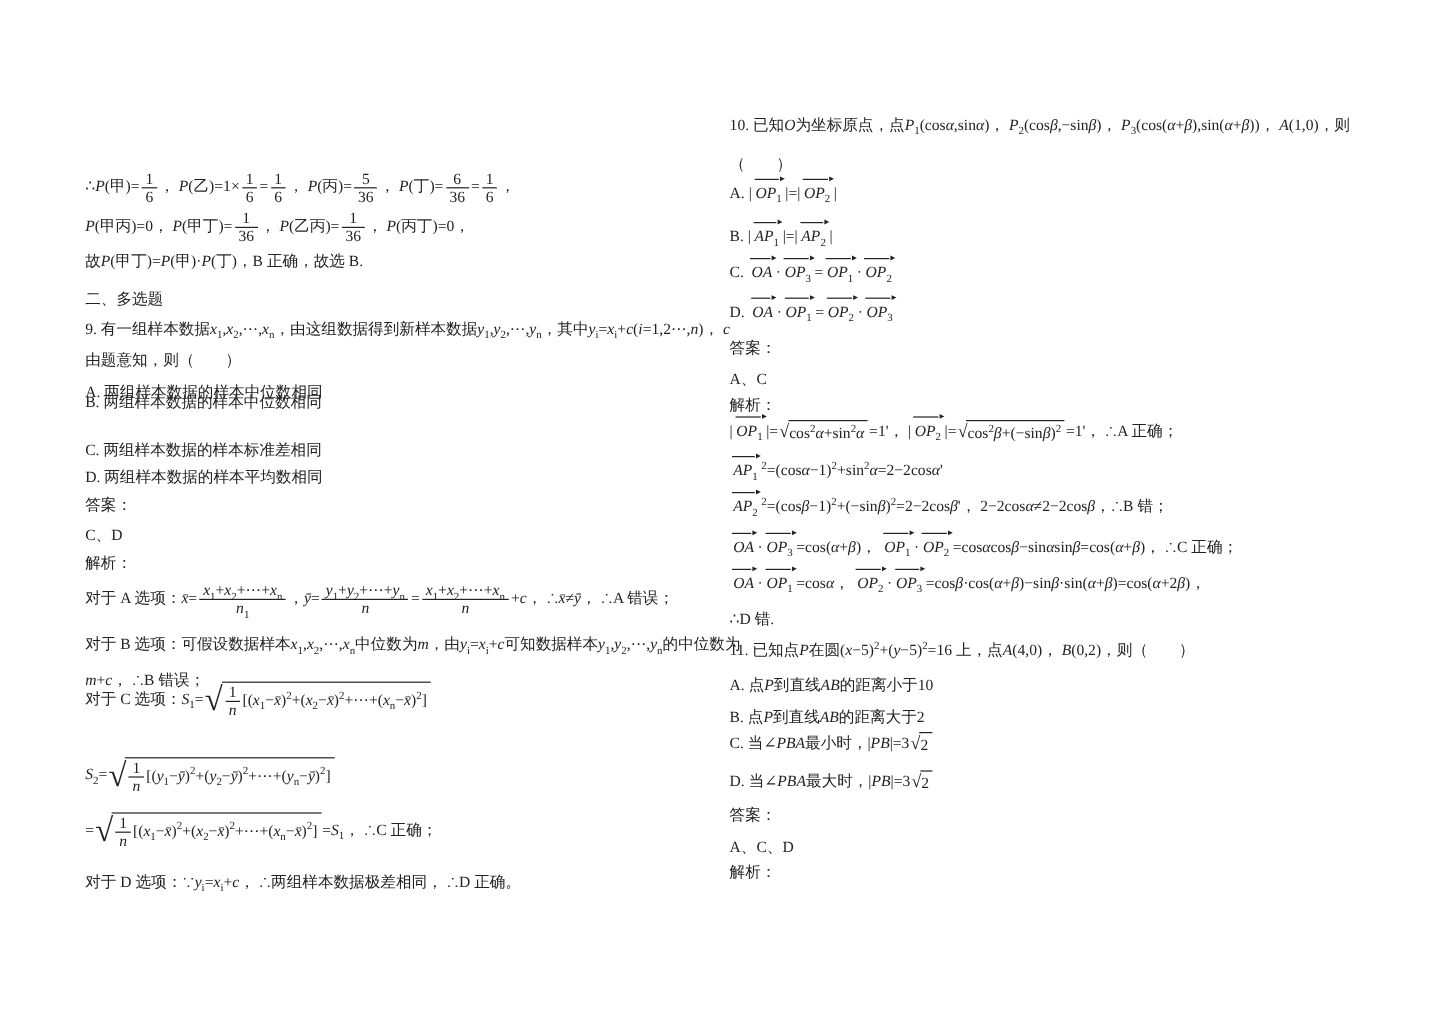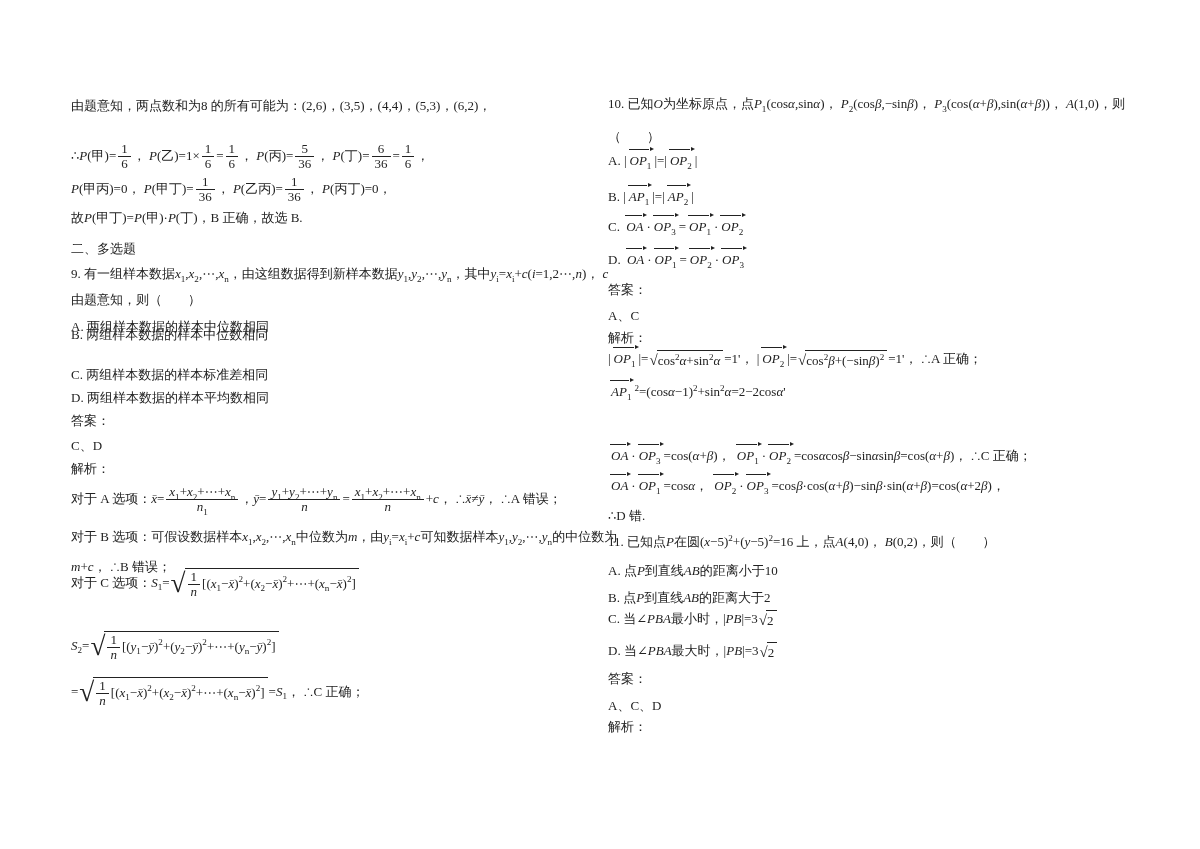--- a/index.html
+++ b/index.html
@@ -23,21 +23,20 @@
   .vec{position:relative;display:inline-block;margin:0 1px;padding:0 2px;}
   .vec::before{content:"";position:absolute;left:1px;right:4px;top:-3px;border-top:1px solid #222;}
   .vec::after{content:"";position:absolute;right:-1px;top:-5.5px;width:0;height:0;
     border-style:solid;border-color:transparent;border-left-color:#222;border-width:2.5px 0 2.5px 4.5px;}
 </style>
 </head>
 <body>
 
 <div class="page">
   <div class="col" style="left: 71px; width: 516px;">
-      <div class="line" style="top: 97px;">由题意知，两点数和为8 的所有可能为：(2,6)，(3,5)，(4,4)，(5,3)，(6,2)，</div>
       <div class="line" style="top: 142px;">∴<span class="it">P</span>(甲)=<span class="frac"><span class="num">1</span><span class="den">6</span></span>，&nbsp;<span class="it">P</span>(乙)=1×<span class="frac"><span class="num">1</span><span class="den">6</span></span>=<span class="frac"><span class="num">1</span><span class="den">6</span></span>，&nbsp;<span class="it">P</span>(丙)=<span class="frac"><span class="num">5</span><span class="den">36</span></span>，&nbsp;<span class="it">P</span>(丁)=<span class="frac"><span class="num">6</span><span class="den">36</span></span>=<span class="frac"><span class="num">1</span><span class="den">6</span></span>，</div>
       <div class="line" style="top: 175px;"><span class="it">P</span>(甲丙)=0，&nbsp;<span class="it">P</span>(甲丁)=<span class="frac"><span class="num">1</span><span class="den">36</span></span>，&nbsp;<span class="it">P</span>(乙丙)=<span class="frac"><span class="num">1</span><span class="den">36</span></span>，&nbsp;<span class="it">P</span>(丙丁)=0，</div>
       <div class="line" style="top: 209px; text-align: right;">故<span class="it">P</span>(甲丁)=<span class="it">P</span>(甲)·<span class="it">P</span>(丁)，B 正确，故选 B.</div>
       <div class="line" style="top: 240px;">二、多选题</div>
       <div class="line" style="top: 265px;">9. 有一组样本数据<span class="it">x</span><sub>1</sub>,<span class="it">x</span><sub>2</sub>,⋯,<span class="it">x</span><sub>n</sub>，由这组数据得到新样本数据<span class="it">y</span><sub>1</sub>,<span class="it">y</span><sub>2</sub>,⋯,<span class="it">y</span><sub>n</sub>，其中<span class="it">y</span><sub>i</sub>=<span class="it">x</span><sub>i</sub>+<span class="it">c</span>(<span class="it">i</span>=1,2⋯,<span class="it">n</span>)，&nbsp;<span class="it">c</span></div>
       <div class="line" style="top: 291px;">由题意知，则（　　）</div>
       <div class="line" style="top: 318px;">A. 两组样本数据的样本中位数相同</div>
       <div class="line" style="top: 326px;">B. 两组样本数据的样本中位数相同</div>
       <div class="line" style="top: 366px;">C. 两组样本数据的样本标准差相同</div>
       <div class="line" style="top: 389px;">D. 两组样本数据的样本平均数相同</div>
@@ -52,39 +51,41 @@
           <span class="radicand"><span class="frac"><span class="num">1</span><span class="den"><span class="it">n</span></span></span>[(<span class="it">x</span><sub>1</sub>−<span class="it">x̄</span>)<sup>2</sup>+(<span class="it">x</span><sub>2</sub>−<span class="it">x̄</span>)<sup>2</sup>+⋯+(<span class="it">x</span><sub>n</sub>−<span class="it">x̄</span>)<sup>2</sup>]</span>
         </span></div>
       <div class="line" style="top: 631px;"><span class="it">S</span><sub>2</sub>=<span class="sqrt tall">
           <span class="rad">√</span>
           <span class="radicand"><span class="frac"><span class="num">1</span><span class="den"><span class="it">n</span></span></span>[(<span class="it">y</span><sub>1</sub>−<span class="it">ȳ</span>)<sup>2</sup>+(<span class="it">y</span><sub>2</sub>−<span class="it">ȳ</span>)<sup>2</sup>+⋯+(<span class="it">y</span><sub>n</sub>−<span class="it">ȳ</span>)<sup>2</sup>]</span>
         </span></div>
       <div class="line" style="top: 677px;">=<span class="sqrt tall">
           <span class="rad">√</span>
           <span class="radicand"><span class="frac"><span class="num">1</span><span class="den"><span class="it">n</span></span></span>[(<span class="it">x</span><sub>1</sub>−<span class="it">x̄</span>)<sup>2</sup>+(<span class="it">x</span><sub>2</sub>−<span class="it">x̄</span>)<sup>2</sup>+⋯+(<span class="it">x</span><sub>n</sub>−<span class="it">x̄</span>)<sup>2</sup>]</span>
         </span>=<span class="it">S</span><sub>1</sub>，&nbsp;∴C 正确；</div>
+      <div class="line" style="top: 726px;">对于 D 选项：∵<span class="it">y</span><sub>i</sub>=<span class="it">x</span><sub>i</sub>+<span class="it">c</span>，&nbsp;∴两组样本数据极差相同，&nbsp;∴D 正确。</div>
     </div>
   <div class="col" style="left: 608px; width: 540px;">
       <div class="line" style="top: 95px;">10. 已知<span class="it">O</span>为坐标原点，点<span class="it">P</span><sub>1</sub>(cos<span class="it">α</span>,sin<span class="it">α</span>)，&nbsp;<span class="it">P</span><sub>2</sub>(cos<span class="it">β</span>,−sin<span class="it">β</span>)，&nbsp;<span class="it">P</span><sub>3</sub>(cos(<span class="it">α</span>+<span class="it">β</span>),sin(<span class="it">α</span>+<span class="it">β</span>))，&nbsp;<span class="it">A</span>(1,0)，则</div>
       <div class="line" style="top: 128px;">（　　）</div>
       <div class="line" style="top: 152px;">A. |<span class="vec"><span class="it">OP</span><sub>1</sub></span>|=|<span class="vec"><span class="it">OP</span><sub>2</sub></span>|</div>
       <div class="line" style="top: 188px;">B. |<span class="vec"><span class="it">AP</span><sub>1</sub></span>|=|<span class="vec"><span class="it">AP</span><sub>2</sub></span>|</div>
       <div class="line" style="top: 218px;">C. <span class="vec"><span class="it">OA</span></span>·<span class="vec"><span class="it">OP</span><sub>3</sub></span>=<span class="vec"><span class="it">OP</span><sub>1</sub></span>·<span class="vec"><span class="it">OP</span><sub>2</sub></span></div>
       <div class="line" style="top: 251px;">D. <span class="vec"><span class="it">OA</span></span>·<span class="vec"><span class="it">OP</span><sub>1</sub></span>=<span class="vec"><span class="it">OP</span><sub>2</sub></span>·<span class="vec"><span class="it">OP</span><sub>3</sub></span></div>
       <div class="line" style="top: 281px;">答案：</div>
       <div class="line" style="top: 307px;">A、C</div>
       <div class="line" style="top: 329px;">解析：</div>
       <div class="line" style="top: 350px;">|<span class="vec"><span class="it">OP</span><sub>1</sub></span>|=<span class="sqrt">
           <span class="rad">√</span>
           <span class="radicand">cos<sup>2</sup><span class="it">α</span>+sin<sup>2</sup><span class="it">α</span></span>
         </span>=1'，&nbsp;|<span class="vec"><span class="it">OP</span><sub>2</sub></span>|=<span class="sqrt">
           <span class="rad">√</span>
           <span class="radicand">cos<sup>2</sup><span class="it">β</span>+(−sin<span class="it">β</span>)<sup>2</sup></span>
         </span>=1'，&nbsp;∴A 正确；</div>
       <div class="line" style="top: 383px;"><span class="vec"><span class="it">AP</span><sub>1</sub></span><sup>2</sup>=(cos<span class="it">α</span>−1)<sup>2</sup>+sin<sup>2</sup><span class="it">α</span>=2−2cos<span class="it">α</span>'</div>
+      <div class="line" style="top: 413px;"><span class="vec"><span class="it">AP</span><sub>2</sub></span><sup>2</sup>=(cos<span class="it">β</span>−1)<sup>2</sup>+(−sin<span class="it">β</span>)<sup>2</sup>=2−2cos<span class="it">β</span>'，&nbsp;2−2cos<span class="it">α</span>≠2−2cos<span class="it">β</span>，∴B 错；</div>
       <div class="line" style="top: 447px;"><span class="vec"><span class="it">OA</span></span>·<span class="vec"><span class="it">OP</span><sub>3</sub></span>=cos(<span class="it">α</span>+<span class="it">β</span>)，&nbsp;<span class="vec"><span class="it">OP</span><sub>1</sub></span>·<span class="vec"><span class="it">OP</span><sub>2</sub></span>=cos<span class="it">α</span>cos<span class="it">β</span>−sin<span class="it">α</span>sin<span class="it">β</span>=cos(<span class="it">α</span>+<span class="it">β</span>)，&nbsp;∴C 正确；</div>
       <div class="line" style="top: 477px;"><span class="vec"><span class="it">OA</span></span>·<span class="vec"><span class="it">OP</span><sub>1</sub></span>=cos<span class="it">α</span>，&nbsp;<span class="vec"><span class="it">OP</span><sub>2</sub></span>·<span class="vec"><span class="it">OP</span><sub>3</sub></span>=cos<span class="it">β</span>·cos(<span class="it">α</span>+<span class="it">β</span>)−sin<span class="it">β</span>·sin(<span class="it">α</span>+<span class="it">β</span>)=cos(<span class="it">α</span>+2<span class="it">β</span>)，</div>
       <div class="line" style="top: 507px;">∴D 错.</div>
       <div class="line" style="top: 533px;">11. 已知点<span class="it">P</span>在圆(<span class="it">x</span>−5)<sup>2</sup>+(<span class="it">y</span>−5)<sup>2</sup>=16 上，点<span class="it">A</span>(4,0)，&nbsp;<span class="it">B</span>(0,2)，则（　　）</div>
       <div class="line" style="top: 562px;">A. 点<span class="it">P</span>到直线<span class="it">AB</span>的距离小于10</div>
       <div class="line" style="top: 589px;">B. 点<span class="it">P</span>到直线<span class="it">AB</span>的距离大于2</div>
       <div class="line" style="top: 610px;">C. 当∠<span class="it">PBA</span>最小时，|<span class="it">PB</span>|=3<span class="sqrt">
           <span class="rad">√</span>
           <span class="radicand">2</span>
         </span></div>

